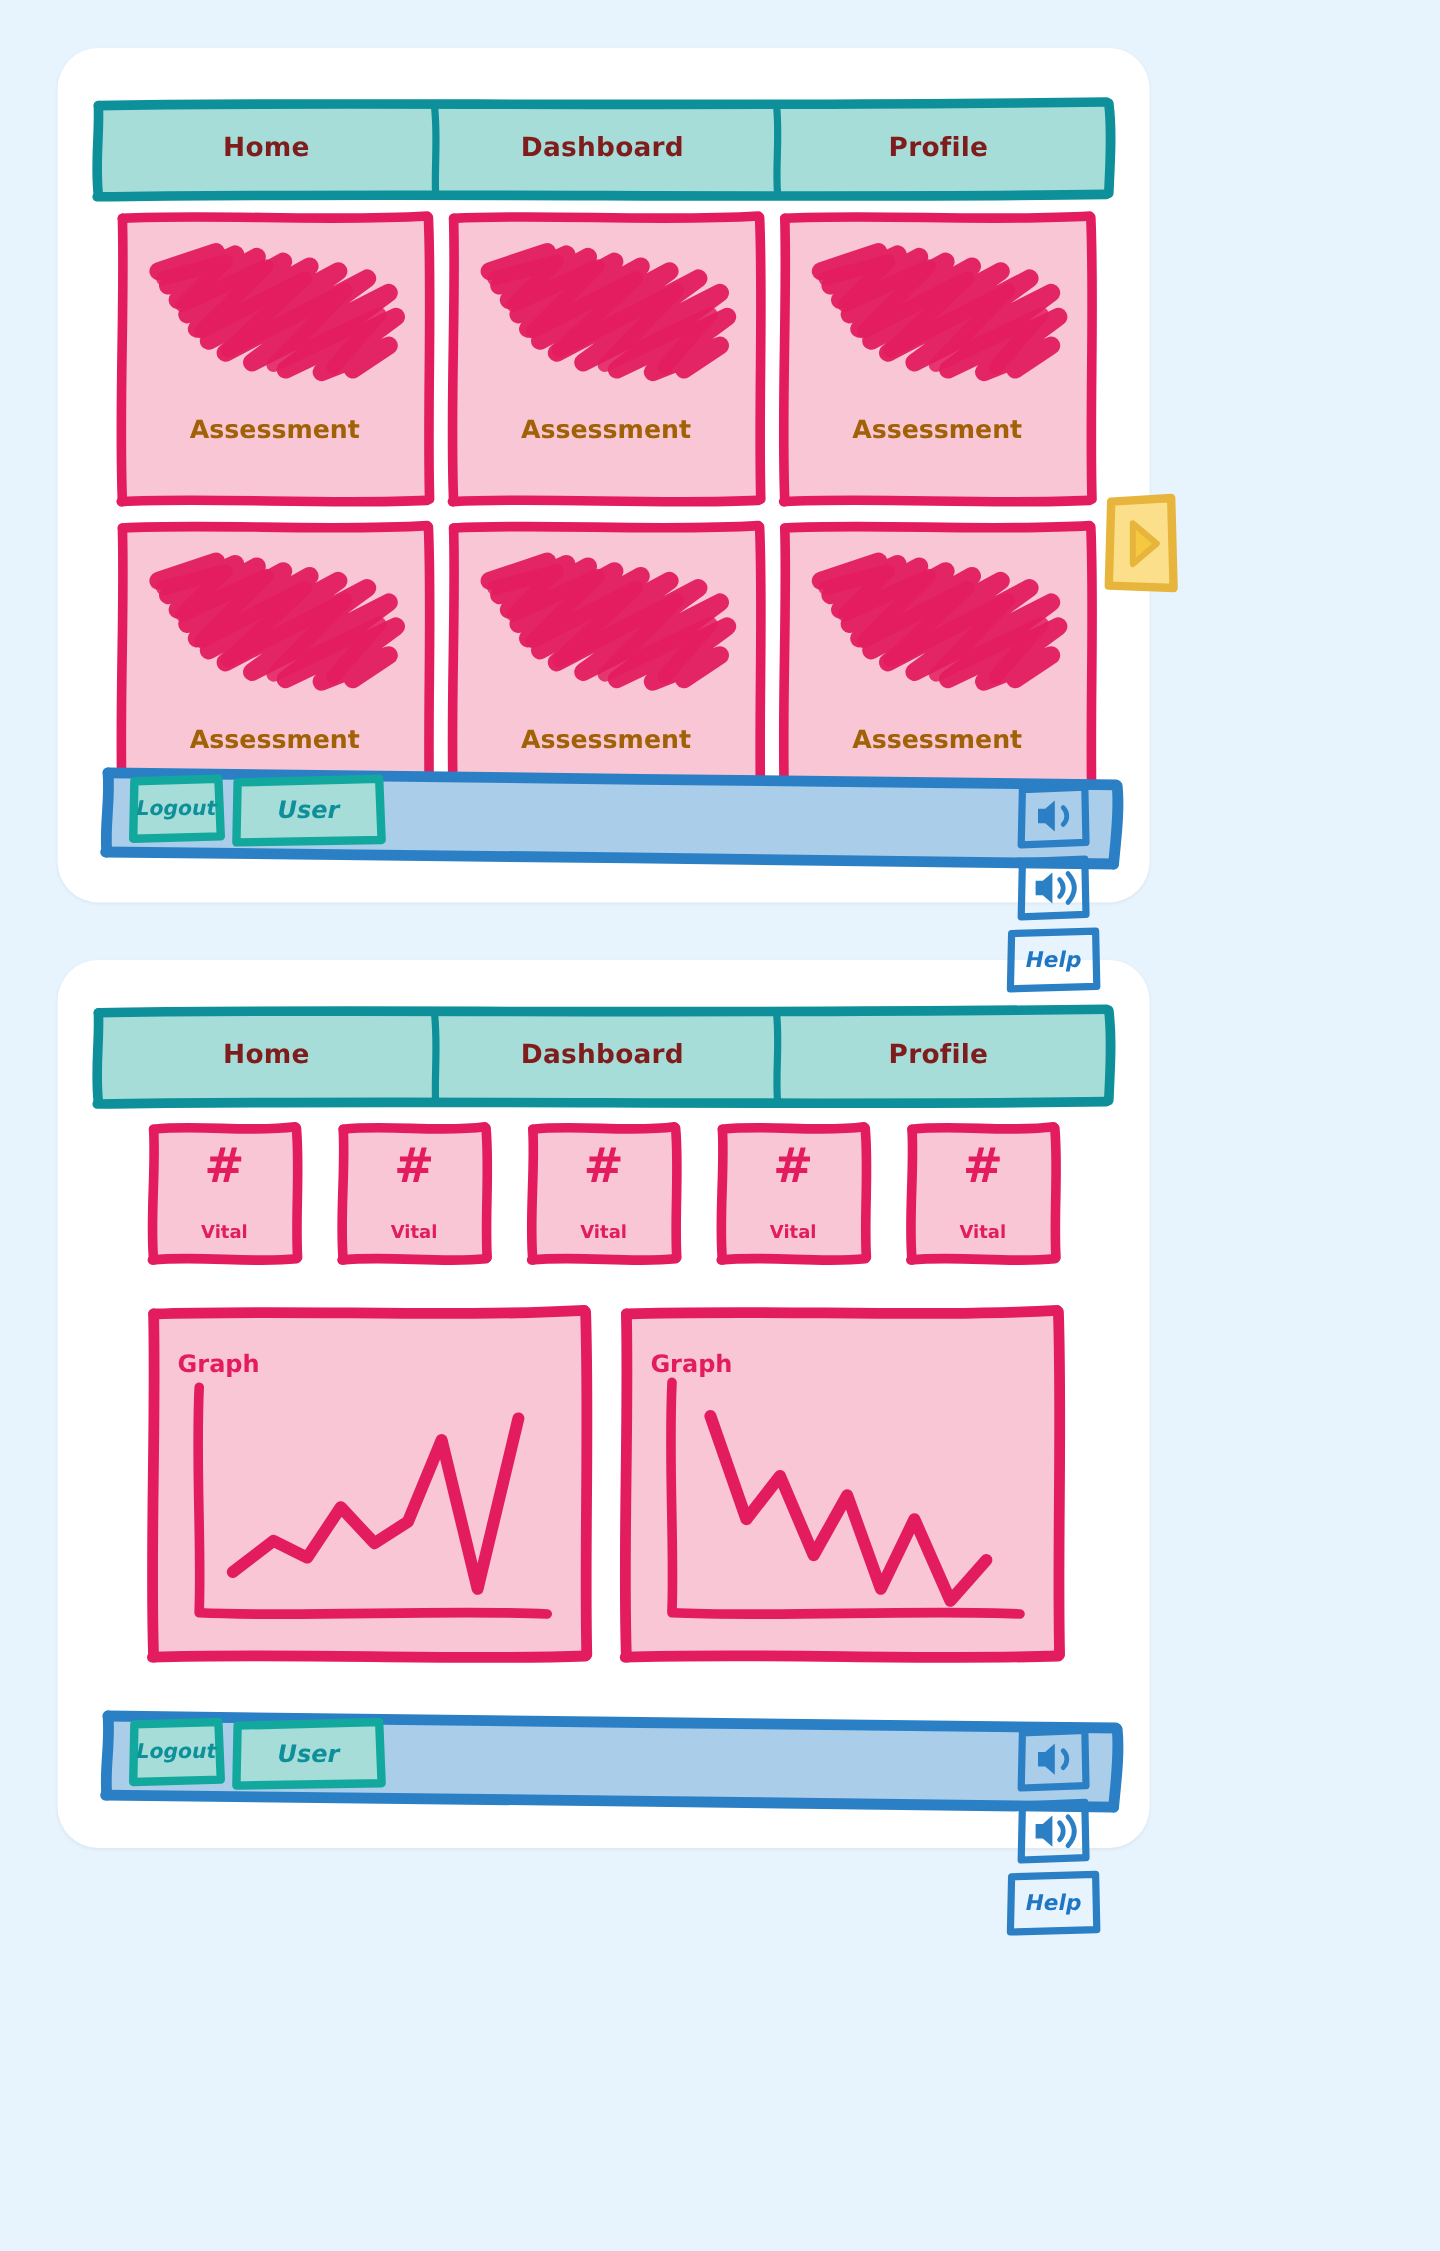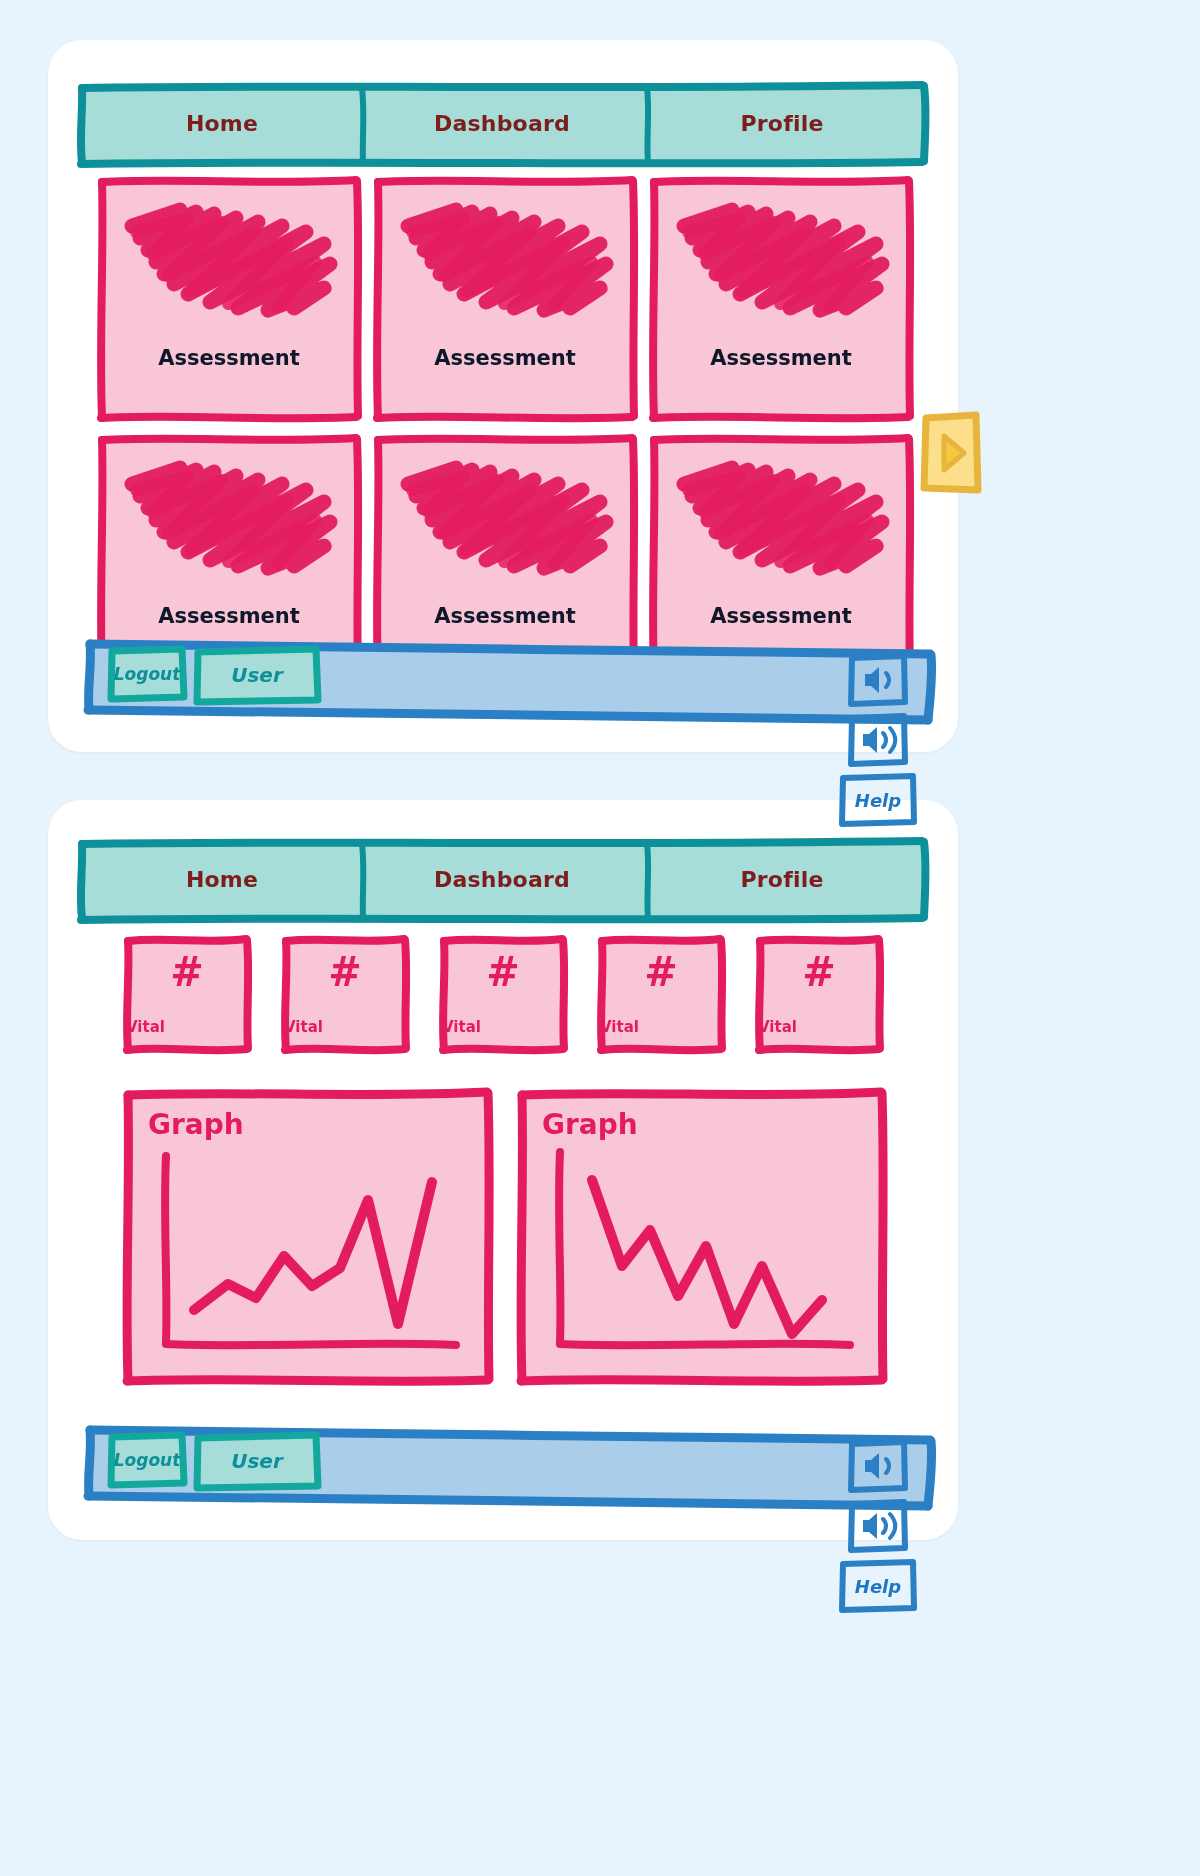--- a/index.html
+++ b/index.html
@@ -59,21 +59,21 @@
     width: 258px;
     height: 240px;
   }
   .a-card .frame { position: absolute; inset: -6px; width: 270px; height: 252px; overflow: visible; }
   .a-card .scribble { position: absolute; left: 18px; top: 14px; width: 224px; height: 130px; }
   .a-card .a-label {
     position: absolute;
     left: 0; right: 0;
     bottom: 48px;
     text-align: center;
-    color: #0f172a;
+    color: #a16207;
     font-size: 21px;
     font-weight: bold;
   }
 
   
   #side-tab {
     position: absolute;
     left: 872px;
     top: 370px;
     width: 62px;
@@ -127,31 +127,31 @@
   }
   .v-card { position: relative; width: 122px; height: 112px; }
   .v-card .frame { position: absolute; inset: -6px; width: 134px; height: 124px; overflow: visible; }
   .v-hash {
     position: absolute; left: 0; right: 0; top: 14px;
     text-align: center; color: #e31c5f;
     font-size: 40px; font-weight: bold; line-height: 1;
   }
   .v-label {
     position: absolute; left: 0; right: 0; bottom: 14px;
-    color: #e31c5f;
+    text-align: center; color: #e31c5f;
     font-size: 15px; font-weight: bold;
   }
 
   
   .graph-row { position: absolute; left: 78px; display: flex; gap: 32px; }
   .g-card { position: relative; width: 362px; height: 288px; }
   .g-card .frame { position: absolute; inset: -7px; width: 376px; height: 302px; overflow: visible; }
   .g-title {
-    position: absolute; left: 22px; top: 16px;
-    color: #e31c5f; font-size: 28px; font-weight: bold;
+    position: absolute; left: 22px; top: 32px;
+    color: #e31c5f; font-size: 20px; font-weight: bold;
     z-index: 3;
   }
   .g-plot { position: absolute; left: 10px; top: 46px; width: 344px; height: 232px; }
 </style>
 </head>
 <body>
 
 <div class="stage">
 
   <div class="panel" id="panel-1">

